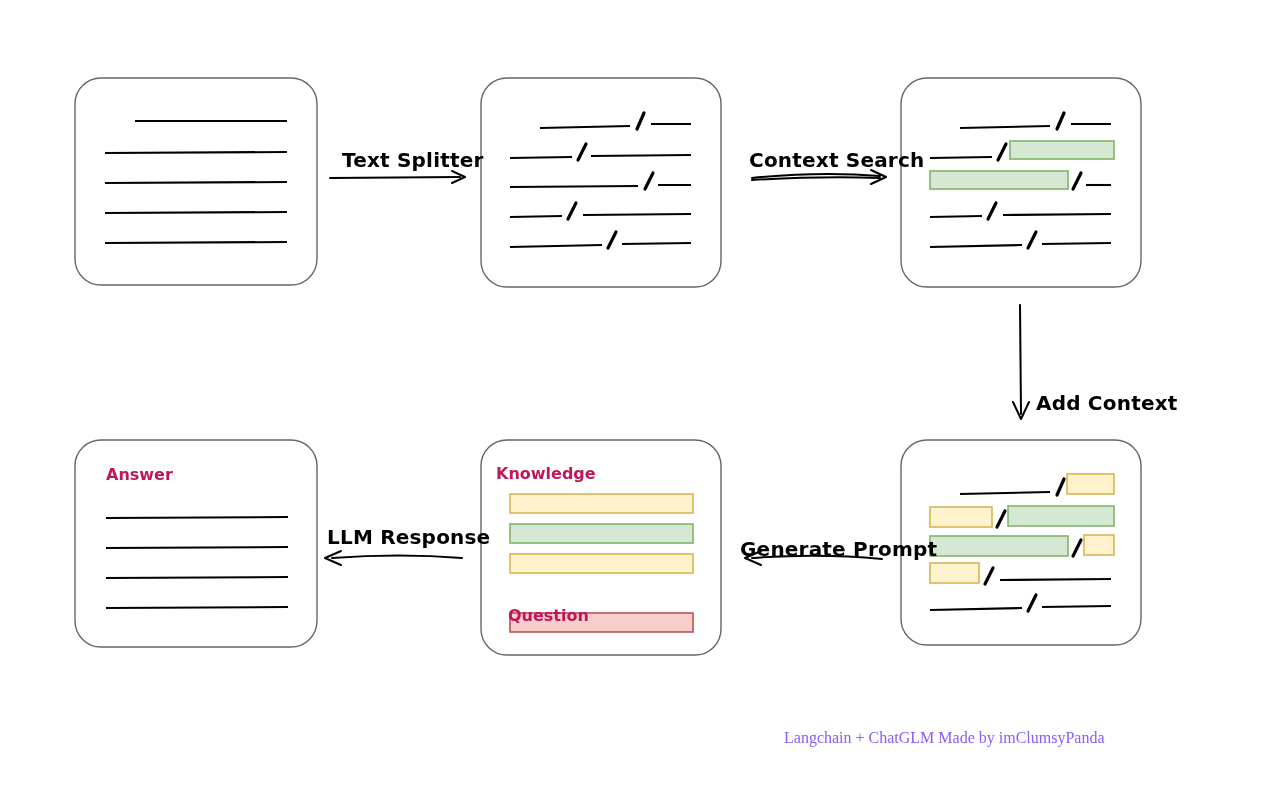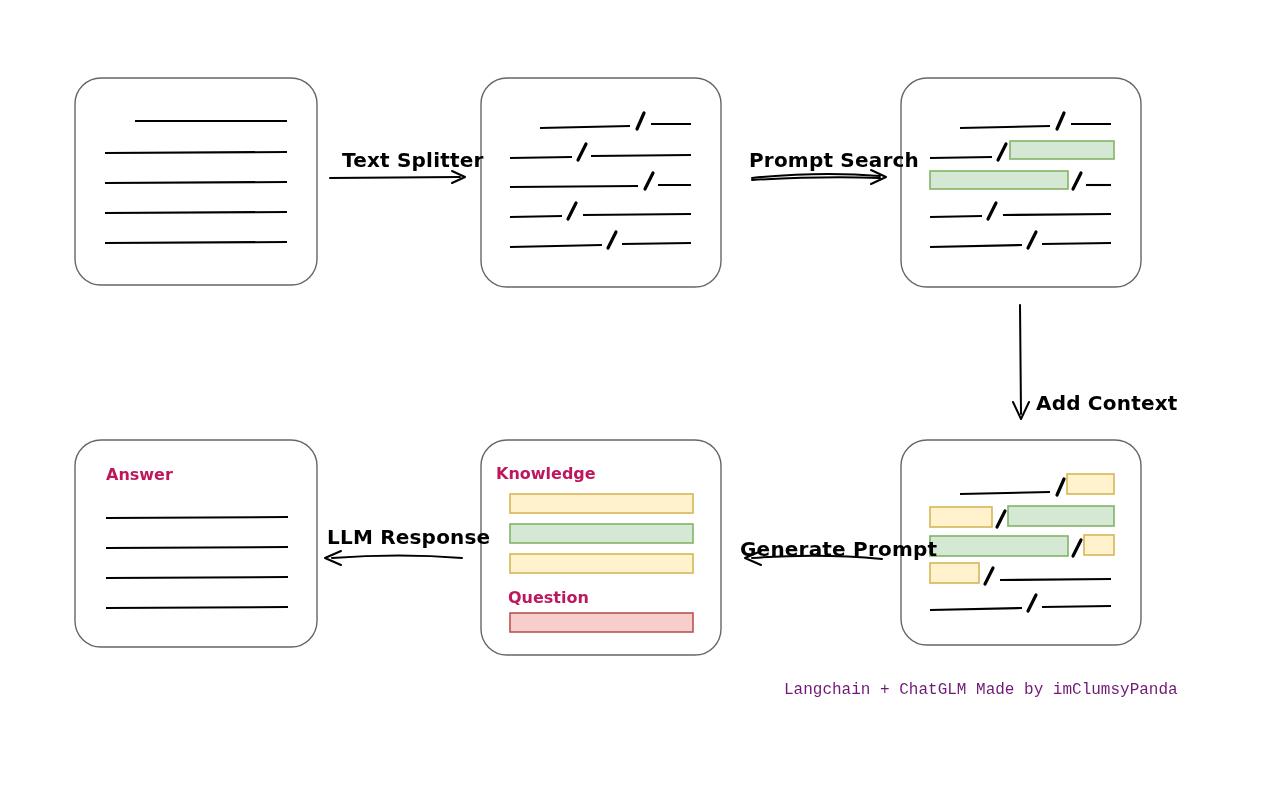--- a/index.html
+++ b/index.html
@@ -25,22 +25,22 @@
     font-size:20px;font-weight:600;letter-spacing:.2px;
     color:#000000;white-space:nowrap;line-height:1;
   }
   .box-title{
     position:absolute;
     font-family:"DejaVu Sans","Liberation Sans",sans-serif;
     font-size:16px;font-weight:600;color:#be185d;white-space:nowrap;line-height:1;
   }
   .caption{
     position:absolute;
-    font-family:Liberation Mono, monospace;
-    font-size:16px;font-weight:500;color:#701a75;white-space:nowrap;line-height:1;
+    font-family:Liberation Serif, serif;
+    font-size:16px;font-weight:500;color:#8b5cf6;white-space:nowrap;line-height:1;margin-top:48px;
   }
 </style>
 </head>
 <body>
 
 <div id="stage">
 
   <svg class="layer" viewBox="0 0 1262 792">
 
     <g>
@@ -163,29 +163,29 @@
       <line class="rule" x1="106" y1="518" x2="288" y2="517"></line>
       <line class="rule" x1="106" y1="548" x2="288" y2="547"></line>
       <line class="rule" x1="106" y1="578" x2="288" y2="577"></line>
       <line class="rule" x1="106" y1="608" x2="288" y2="607"></line>
     </g>
 
   </svg>
 
   <div class="lbl" style="left:342px;top:150px;">Text Splitter</div>
 
-  <div class="lbl" style="left:749px;top:150px;">Prompt Search</div>
+  <div class="lbl" style="left:749px;top:150px;">Context Search</div>
 
   <div class="lbl" style="left:1036px;top:355px;margin-top:38px;">Add Context</div>
 
   <div class="lbl" style="left:740px;top:539px;">Generate Prompt</div>
 
   <div class="lbl" style="left:327px;top:527px;text-align:center;">LLM Response</div>
 
   <div class="box-title" style="left:496px;top:466px;">Knowledge</div>
 
-  <div class="box-title" style="left:508px;top:590px;text-align:center;">Question</div>
+  <div class="box-title" style="left:508px;top:608px;text-align:center;">Question</div>
 
   <div class="box-title" style="left:106px;top:467px;">Answer</div>
 
   <div class="caption" style="left:784px;top:682px;">Langchain + ChatGLM Made by imClumsyPanda</div>
 
 </div>
 
 </body></html>

